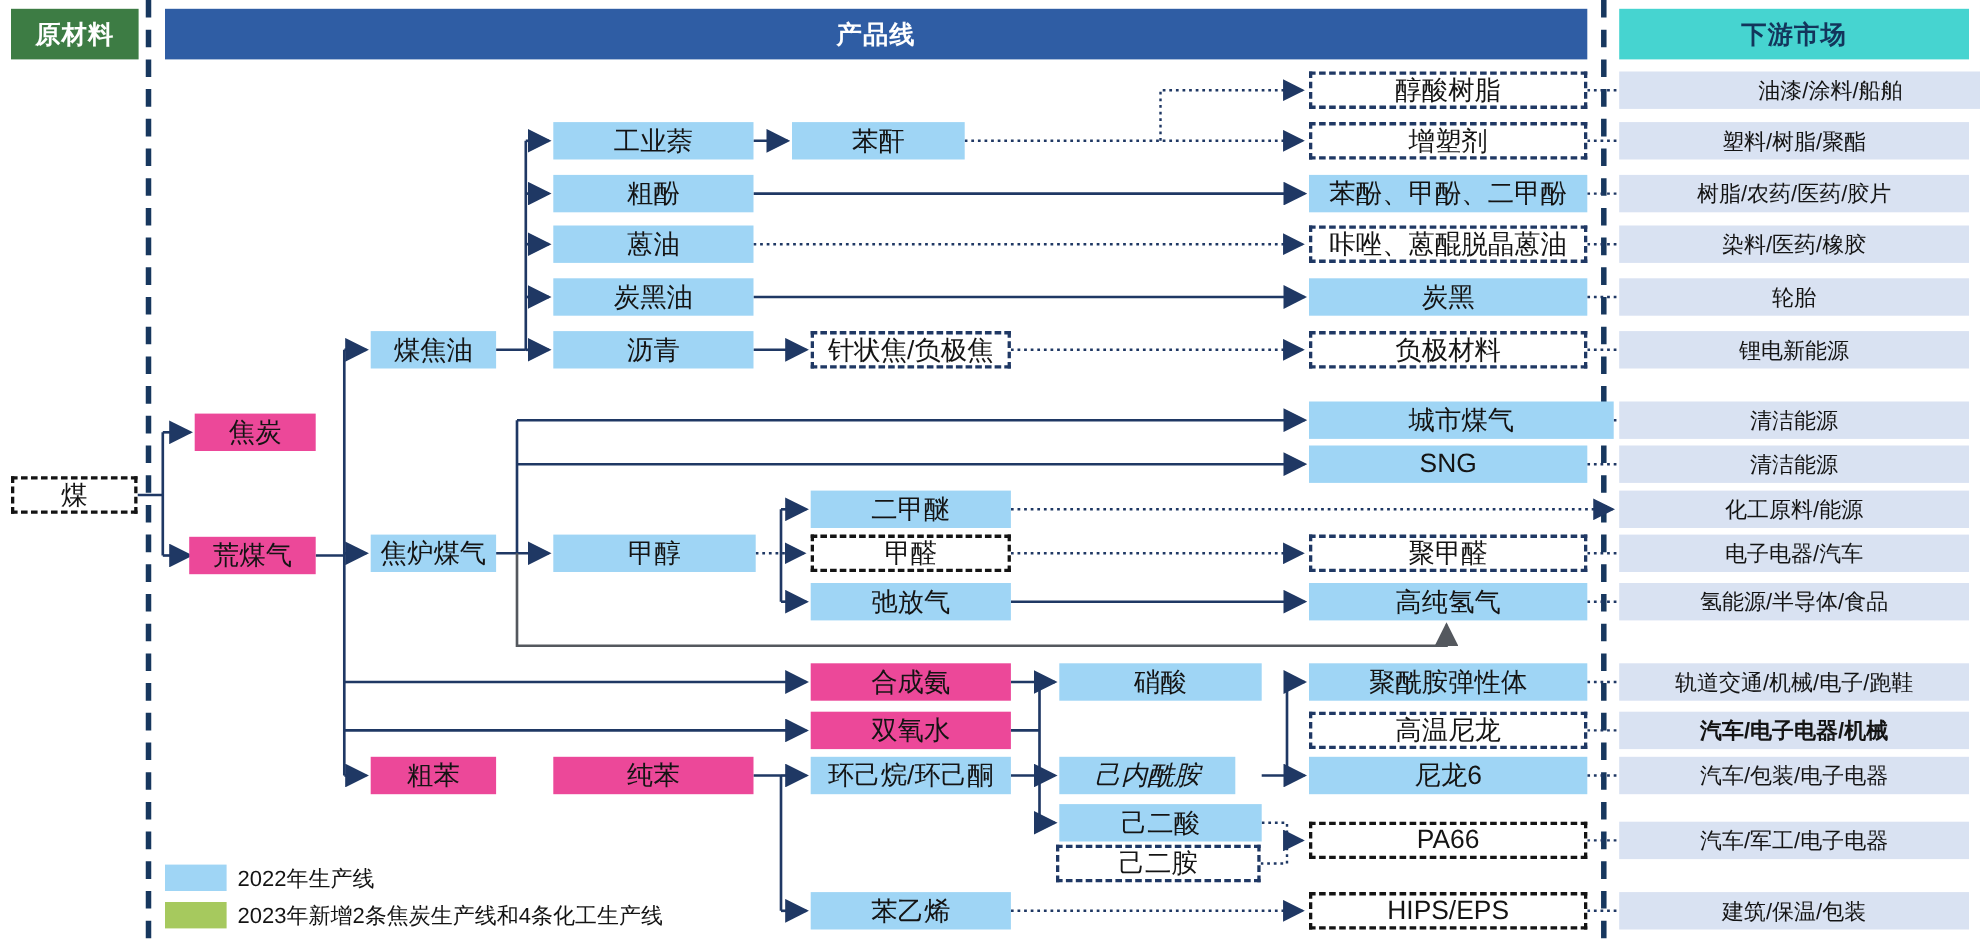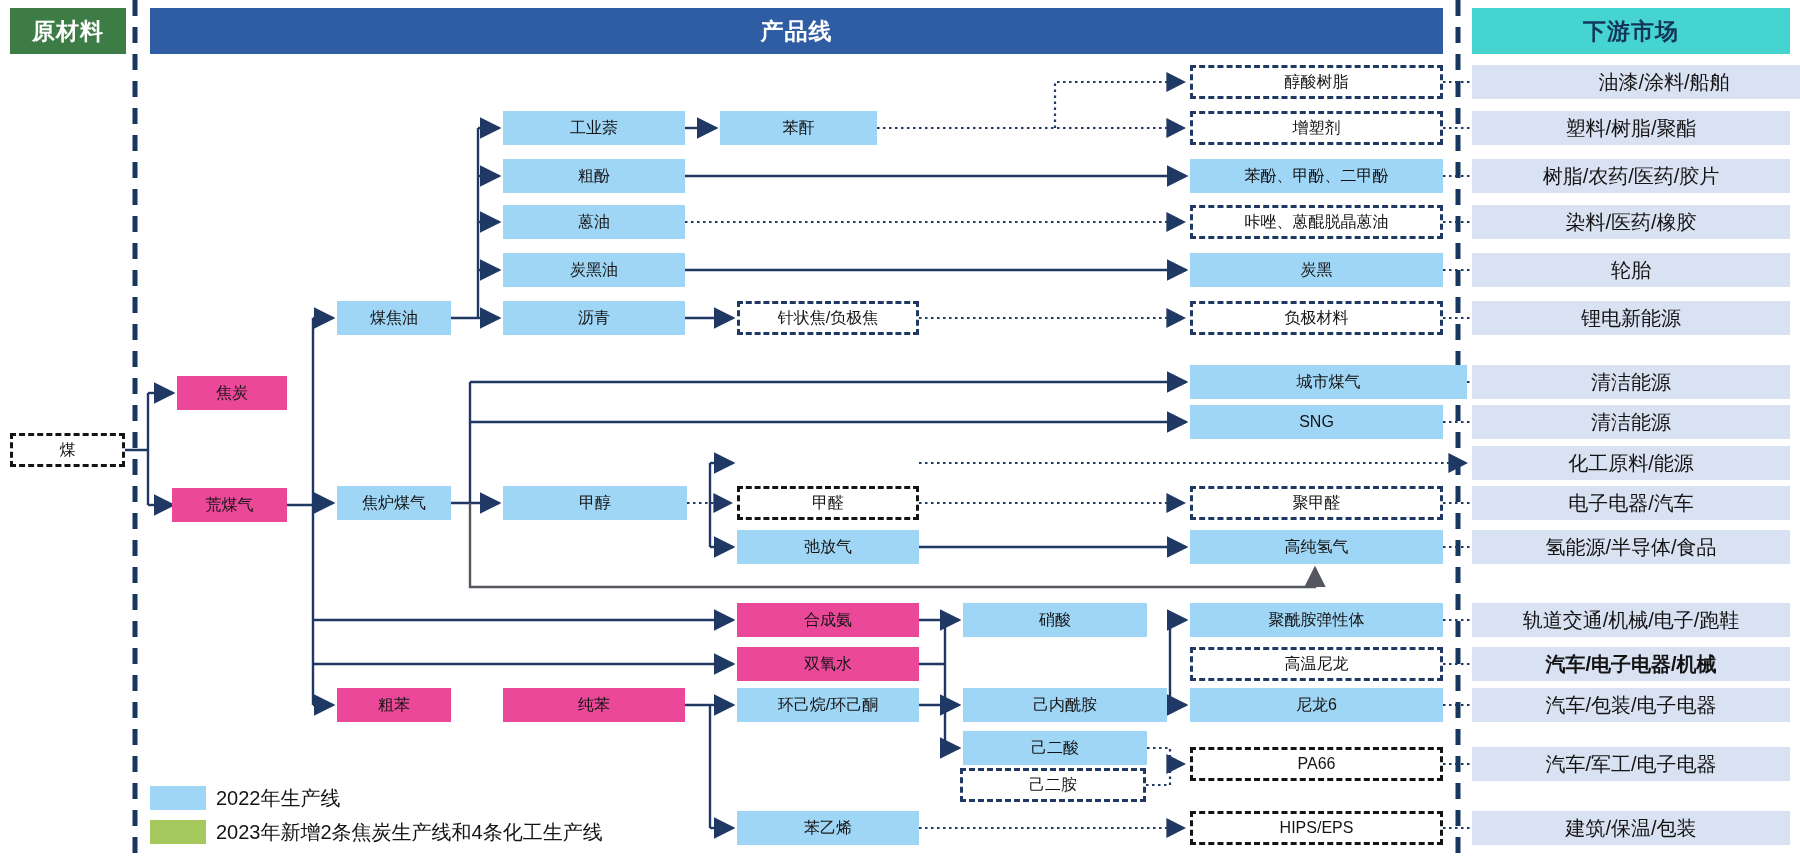--- a/index.html
+++ b/index.html
@@ -11,21 +11,21 @@
   .hdr{
     position:absolute;top:8px;height:46px;display:flex;align-items:center;justify-content:center;
     font-size:23px;font-weight:bold;letter-spacing:1px;
   }
   .hdr-green{background:#3d7c44;color:#ffffff;}
   .hdr-blue{background:#2f5da4;color:#ffffff;}
   .hdr-cyan{background:#46d4d0;color:#13355b;}
   .box{
     position:absolute;height:34px;box-sizing:border-box;
     display:flex;align-items:center;justify-content:center;
-    font-size:16px;color:#141414;white-space:nowrap;
+    font-size:24px;color:#141414;white-space:nowrap;
   }
   .b-blue{background:#9fd5f5;}
   .b-green{background:#ec4899;}
   .b-dotnavy{background:#ffffff;border:3px dashed #1f3864;}
   .b-dotblack{background:#ffffff;border:3px dashed #141414;}
   .market{
     position:absolute;left:1472px;width:318px;height:34px;background:#d9e2f2;
     display:flex;align-items:center;justify-content:center;
     font-size:20px;color:#141414;white-space:nowrap;
   }
@@ -131,29 +131,30 @@
   <div class="box b-blue" style="left:503px;top:111px;width:182px;">工业萘</div>
   <div class="box b-blue" style="left:503px;top:159px;width:182px;">粗酚</div>
   <div class="box b-blue" style="left:503px;top:205px;width:182px;">蒽油</div>
   <div class="box b-blue" style="left:503px;top:253px;width:182px;">炭黑油</div>
   <div class="box b-blue" style="left:503px;top:301px;width:182px;">沥青</div>
   <div class="box b-blue" style="left:503px;top:486px;width:184px;">甲醇</div>
   <div class="box b-green" style="left:503px;top:688px;width:182px;">纯苯</div>
 
   <div class="box b-blue" style="left:720px;top:111px;width:157px;">苯酐</div>
   <div class="box b-dotnavy" style="left:737px;top:301px;width:182px;">针状焦/负极焦</div>
+  <div class="box b-blue" style="left:737px;top:446px;width:182px;">二甲醚</div>
   <div class="box b-dotblack" style="left:737px;top:486px;width:182px;">甲醛</div>
   <div class="box b-blue" style="left:737px;top:530px;width:182px;">弛放气</div>
   <div class="box b-green" style="left:737px;top:603px;width:182px;">合成氨</div>
   <div class="box b-green" style="left:737px;top:647px;width:182px;">双氧水</div>
   <div class="box b-blue" style="left:737px;top:688px;width:182px;">环己烷/环己酮</div>
   <div class="box b-blue" style="left:737px;top:811px;width:182px;">苯乙烯</div>
 
   <div class="box b-blue" style="left:963px;top:603px;width:184px;">硝酸</div>
-  <div class="box b-blue" style="left:963px;top:688px;width:204px;">己内酰胺</div>
+  <div class="box b-blue" style="left:963px;top:688px;width:160px;font-style:italic;">己内酰胺</div>
   <div class="box b-blue" style="left:963px;top:731px;width:184px;">己二酸</div>
   <div class="box b-dotnavy" style="left:960px;top:768px;width:186px;">己二胺</div>
 
   <div class="box b-dotnavy" style="left:1190px;top:65px;width:253px;">醇酸树脂</div>
   <div class="box b-dotnavy" style="left:1190px;top:111px;width:253px;">增塑剂</div>
   <div class="box b-blue" style="left:1190px;top:159px;width:253px;">苯酚、甲酚、二甲酚</div>
   <div class="box b-blue" style="left:1190px;top:253px;width:253px;">炭黑</div>
   <div class="box b-dotnavy" style="left:1190px;top:205px;width:253px;">咔唑、蒽醌脱晶蒽油</div>
   <div class="box b-dotnavy" style="left:1190px;top:301px;width:253px;">负极材料</div>
   <div class="box b-blue" style="left:1190px;top:365px;width:277px;">城市煤气</div>

